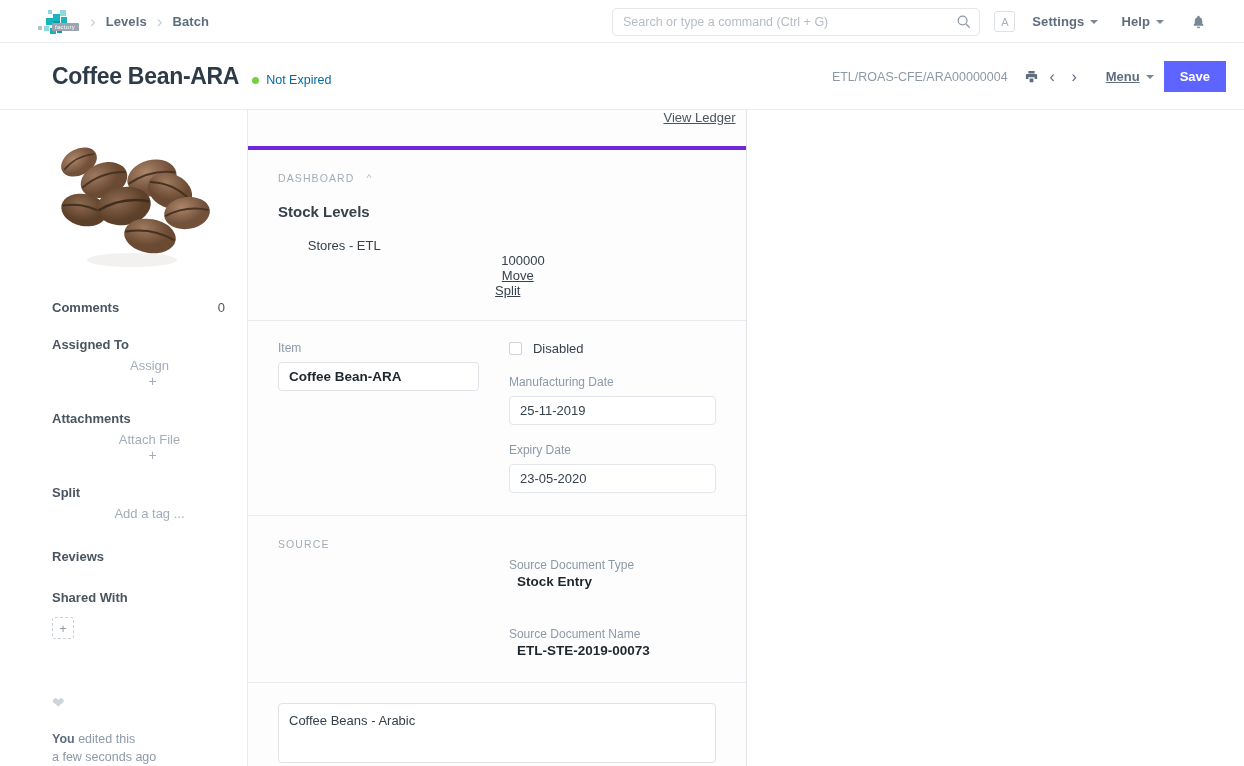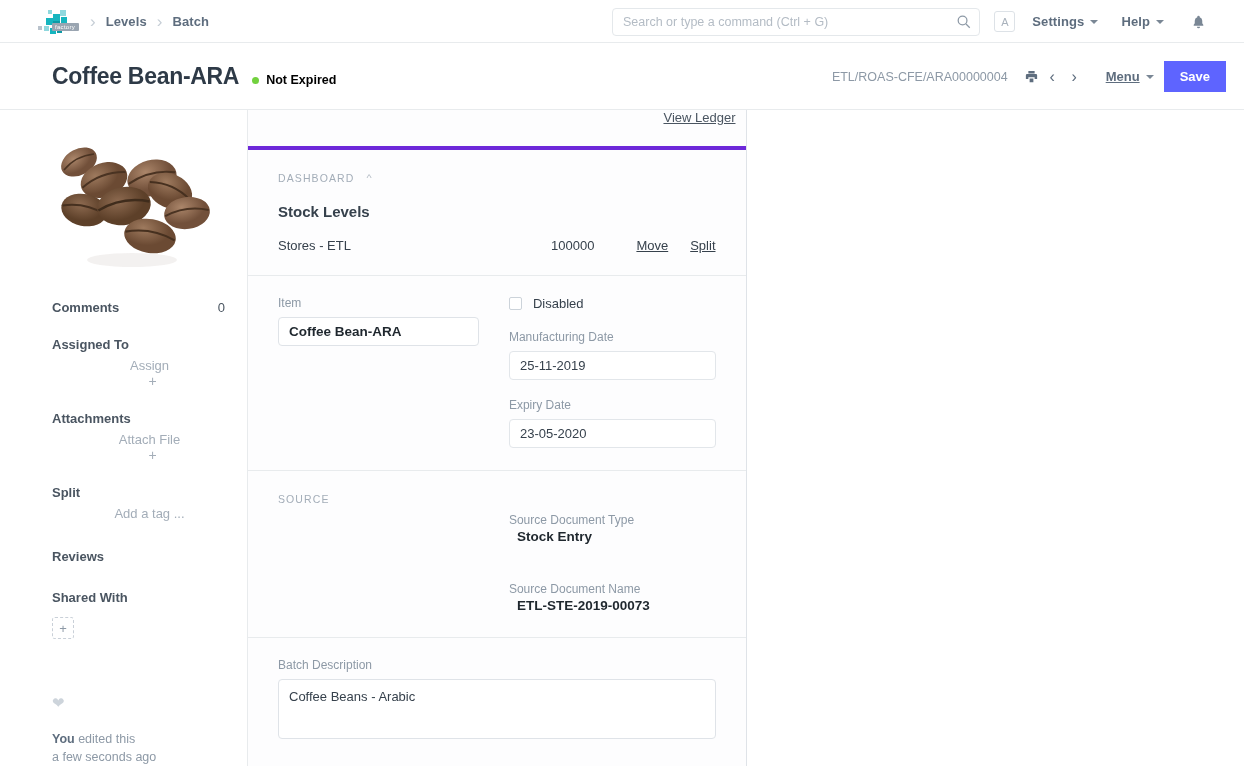--- a/index.html
+++ b/index.html
@@ -87,21 +87,21 @@
     display: flex; align-items: center; position: relative;
     background: #fff;
   }
   .title-group { display: flex; align-items: baseline; padding-left: 52px; }
   .page-title {
     font-size: 23px; font-weight: bold; color: #2e3a47;
     letter-spacing: -0.3px;
   }
   .indicator {
     display: flex; align-items: center; margin-left: 13px;
-    font-size: 12.5px; font-weight: bold; color: #000000;
+    font-size: 12.5px; font-weight: normal; color: #0369a1;
   }
   .dot {
     width: 7px; height: 7px; border-radius: 50%;
     background: #72d13e; margin-right: 7px;
   }
   .head-right {
     position: absolute; right: 18px; top: 0; height: 67px;
     display: flex; align-items: center;
   }
   .docname { font-size: 12.5px; color: #8d99a6; margin-right: 16px; }
@@ -181,21 +181,21 @@
   }
   .chev-up {
     margin-left: 12px; font-size: 11px; color: #b4bcc5;
     transform: scaleY(.8);
   }
   .dash-title {
     font-size: 15px; font-weight: bold; color: #36414c; margin-top: 19px;
   }
   .stock-row {
     display: flex; align-items: center; margin-top: 18px;
-    font-size: 13px; color: #36414c;
+    font-size: 13px; color: #36414c; flex-direction: column;
   }
   .stock-wh { width: 378px; }
   .stock-qty { width: 96px; text-align: right; }
   .stock-act { margin-left: 42px; font-size: 13px; color: #36414c; }
   .stock-act.second { margin-left: 22px; }
 
   .cols { display: flex; }
   .col-l { width: 458px; padding-right: 30px; }
   .col-r { width: 440px; }
   .fld { margin-bottom: 18px; }
@@ -451,21 +451,20 @@
           <div class="fld" style="margin-bottom:0">
             <div class="ro-label">Source Document Name</div>
             <div class="ro-val">ETL-STE-2019-00073</div>
           </div>
         </div>
       </div>
     </div>
 
     <div class="section" style="border-bottom:none;padding-top:20px">
       <div class="fld" style="margin-bottom:0">
-        <div class="fld-label">Batch Description</div>
         <textarea class="desc-input" style="">Coffee Beans - Arabic</textarea>
       </div>
     </div>
 
   </div>
 
   <div class="rightfill"></div>
 </div>
 
 </body></html>

